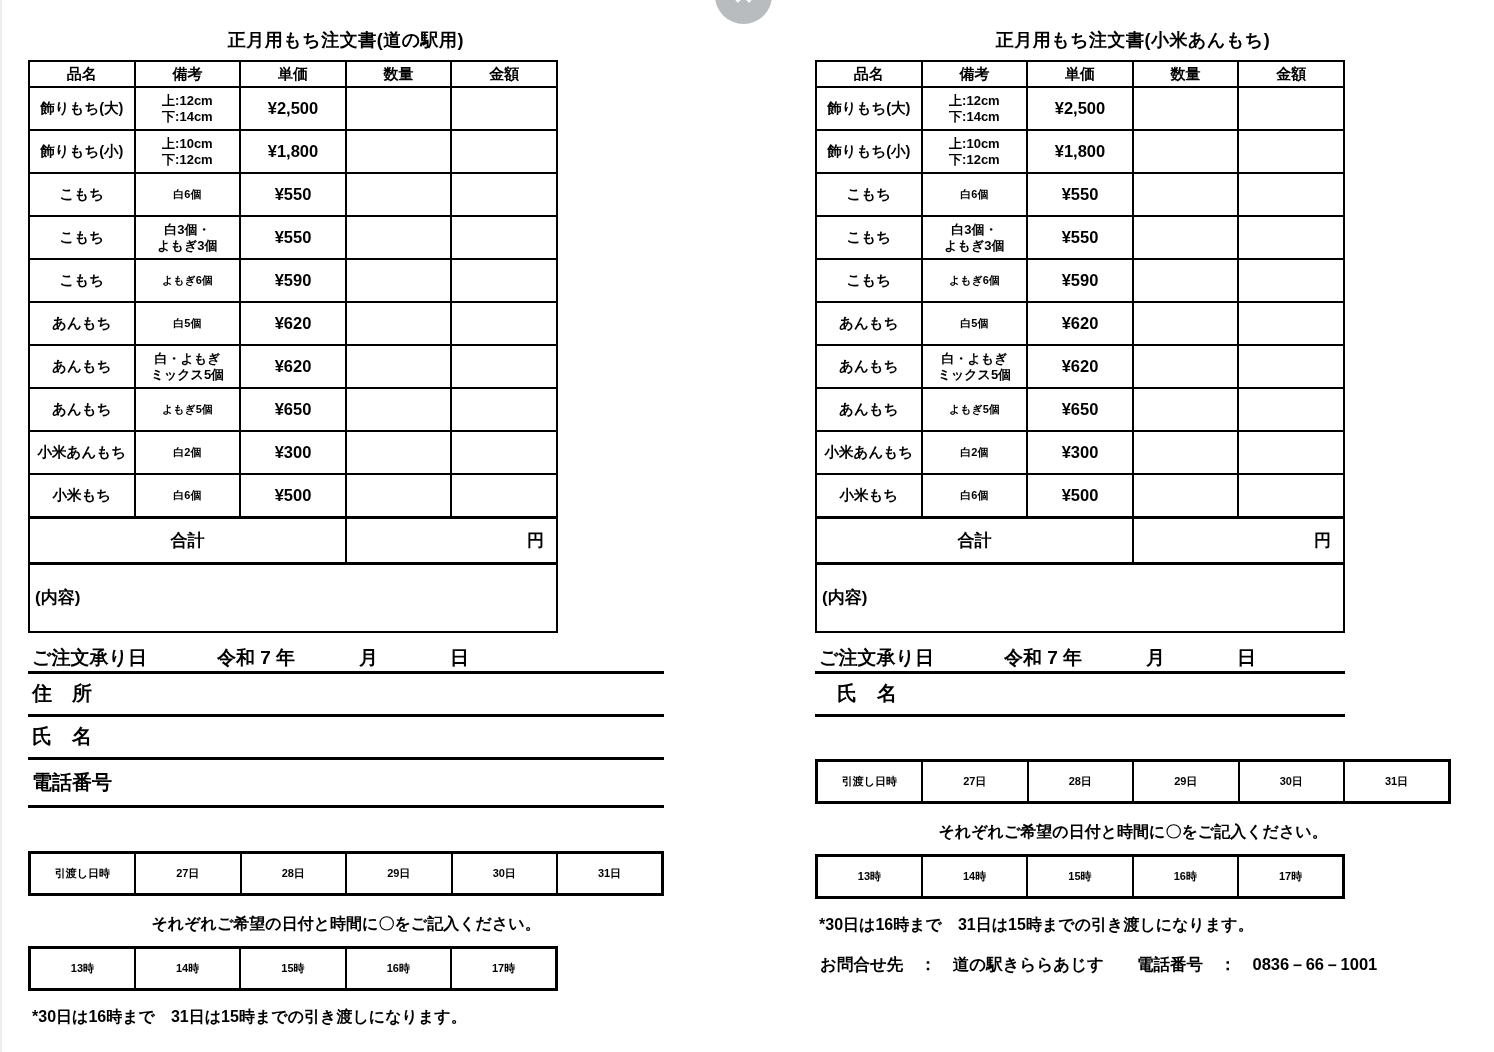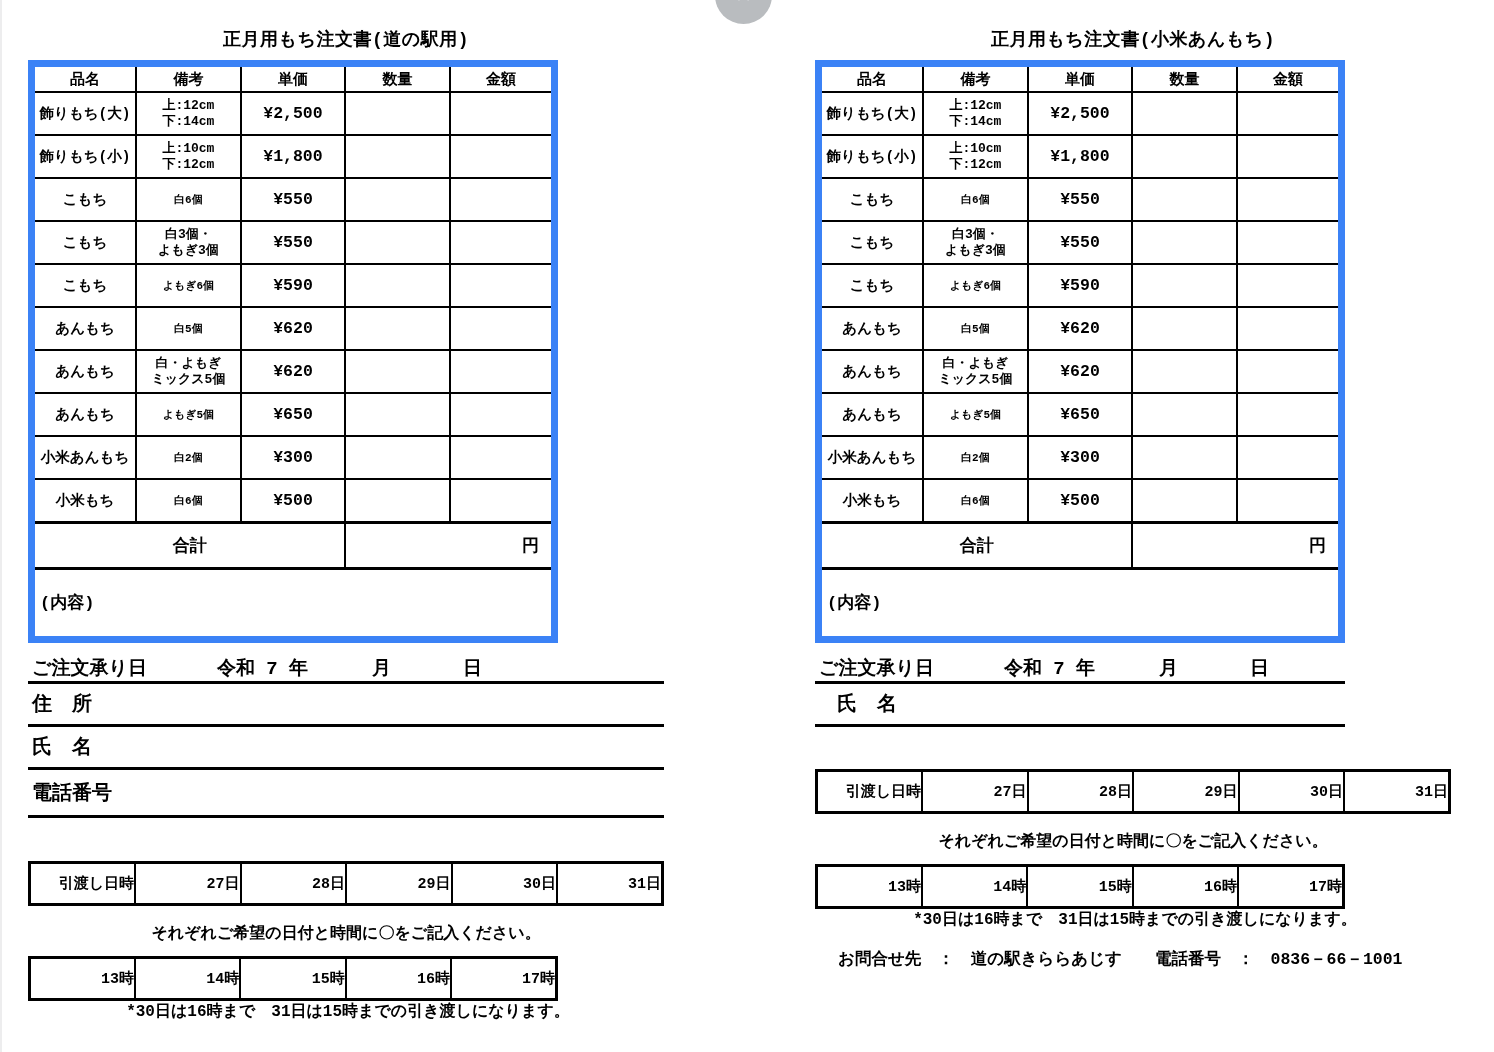--- a/index.html
+++ b/index.html
@@ -1,21 +1,21 @@
 <!DOCTYPE html>
 <html><head>
 <meta charset="utf-8">
 <style>
   html,body{margin:0;padding:0;background:#fff;}
   .page{
     position:relative;
     width:1494px;height:1052px;
     background:#ffffff;
     overflow:hidden;
-    font-family:Liberation Mono, monospace;
+    font-family:Liberation Sans, sans-serif;
     font-weight:bold;
     color:#000;
   }
   .edge-line{position:absolute;left:0;top:0;width:2px;height:100%;background:#ededee;}
   
   .close-btn{
     position:absolute;left:715px;top:-33px;
     width:57px;height:57px;border-radius:50%;
     background:#b9bcbf;
     display:flex;align-items:center;justify-content:center;
@@ -24,21 +24,21 @@
   }
   .form{position:absolute;top:20px;width:636px;}
   .form-left{left:28px;}
   .form-right{left:815px;}
   .doc-title{
     text-align:center;font-size:18px;letter-spacing:0.5px;
     margin-top:8px;height:24px;line-height:24px;
   }
   
   table{border-collapse:collapse;table-layout:fixed;}
-  .main-table{width:530px;margin-top:8px;border:7px solid #3b82f6;}
+  .main-table{width:530px;margin-top:8px;border:2px solid #3b82f6;}
   .main-table th,.main-table td{
     border:2px solid #000;text-align:center;vertical-align:middle;padding:0;
     overflow:hidden;
   }
   .main-table th{height:24px;font-size:15px;}
   .main-table tbody tr{height:43px;}
   .name-cell{font-size:14.5px;}
   .note-cell{font-size:11px;white-space:pre-line;}
   .note-multi{font-size:13px;line-height:1.18;}
   .price-cell{font-size:16.5px;}
@@ -60,32 +60,32 @@
     height:40px;border-bottom:3px solid #000;
     display:flex;align-items:center;font-size:20px;width:636px;
   }
   .field-row.tall{height:45px;}
   .form-right .field-row{width:530px;}
   .field-label{margin-left:4px;}
   .form-right .field-label{margin-left:22px;}
   
   .slot-table{border:3px solid #000;}
   .slot-table td{
-    border:2px solid #000;height:39px;text-align:right;
-    vertical-align:middle;font-size:15px;padding:0;
+    border:2px solid #000;height:39px;text-align:center;
+    vertical-align:middle;font-size:11px;padding:0;
   }
   .date-table{width:636px;}
   .time-table{width:530px;}
   .form-left .date-table{margin-top:43px;}
   .form-right .date-table{margin-top:42px;}
   .center-note{text-align:center;font-size:16px;margin-top:18px;height:20px;line-height:20px;}
   .form-left .time-table{margin-top:12px;}
   .form-right .time-table{margin-top:12px;}
-  .foot-note{font-size:16px;margin-left:4px;text-align:center;}
-  .contact-note{font-size:16.5px;margin-top:18px;margin-left:23px;text-align:left;}
+  .foot-note{font-size:16px;margin-top:16px;margin-left:4px;text-align:left;}
+  .contact-note{font-size:16.5px;margin-top:18px;margin-left:5px;text-align:left;}
 </style>
 </head>
 <body>
 
 <div class="page">
   <div class="edge-line"></div>
 
   <div class="close-btn">
     <span>✕</span>
   </div>

